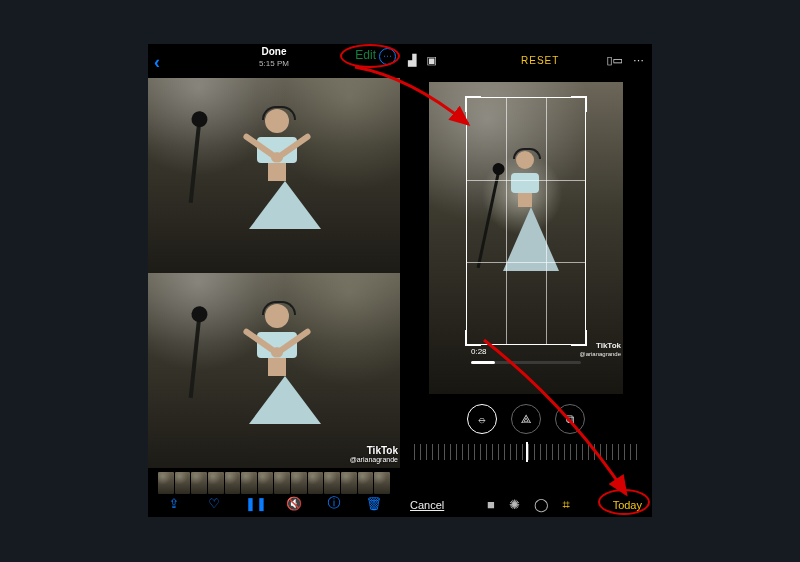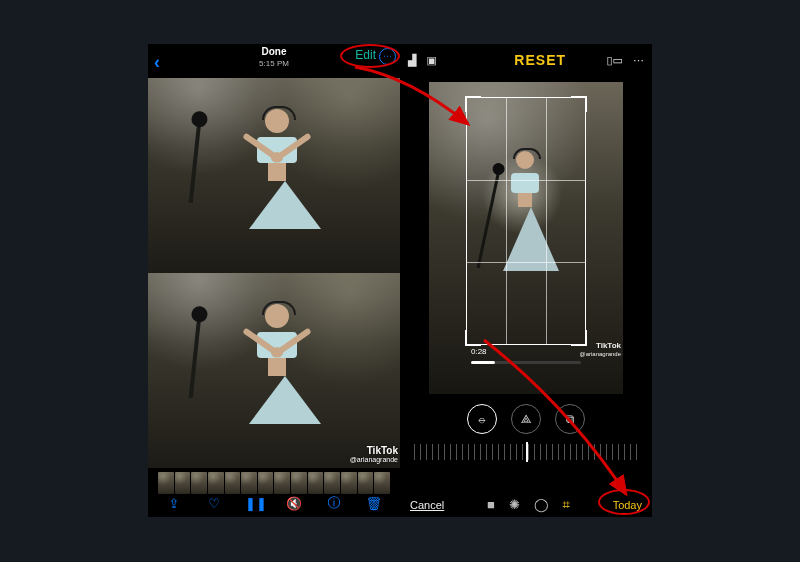--- a/index.html
+++ b/index.html
@@ -46,21 +46,21 @@
     font-size: 10px;
     color: #fff;
     line-height: 12px;
   }
   .lp-title .t1 { font-weight: 600; }
   .lp-title .t2 { font-size: 8px; color: #b9b9b9; }
   .lp-edit {
     position: absolute;
     right: 24px;
     top: 4px;
-    color: #14b8a6;
+    color: #15803d;
     font-size: 12px;
     font-weight: 500;
   }
   .lp-more {
     position: absolute;
     right: 4px;
     top: 4px;
     width: 15px;
     height: 15px;
     border: 1.4px solid #0a7cff;
@@ -185,21 +185,21 @@
   
   .rp-header {
     height: 24px;
     display: flex;
     align-items: center;
     justify-content: space-between;
     padding: 4px 8px 0;
     font-size: 11px;
   }
   .rp-header .left, .rp-header .right { display:flex; gap:10px; align-items:center; color:#ddd; }
-  .rp-reset { color: #f5c518; font-size: 14px; letter-spacing: 1px; font-weight:700;margin-left:37px;}
+  .rp-reset { color: #f5c518; font-size: 10px; letter-spacing: 1px; font-weight:400;margin-left:37px;}
   .rp-canvas {
     position: relative;
     margin: 10px auto 0;
     width: 194px;
     height: 312px;
     background:
       radial-gradient(circle at 30% 12%, rgba(255,255,255,.30), transparent 34%),
       radial-gradient(circle at 48% 36%, rgba(255,255,235,.45), transparent 18%),
       linear-gradient(180deg,#6b6658 0%, #3d3a30 40%, #181611 100%);
   }

